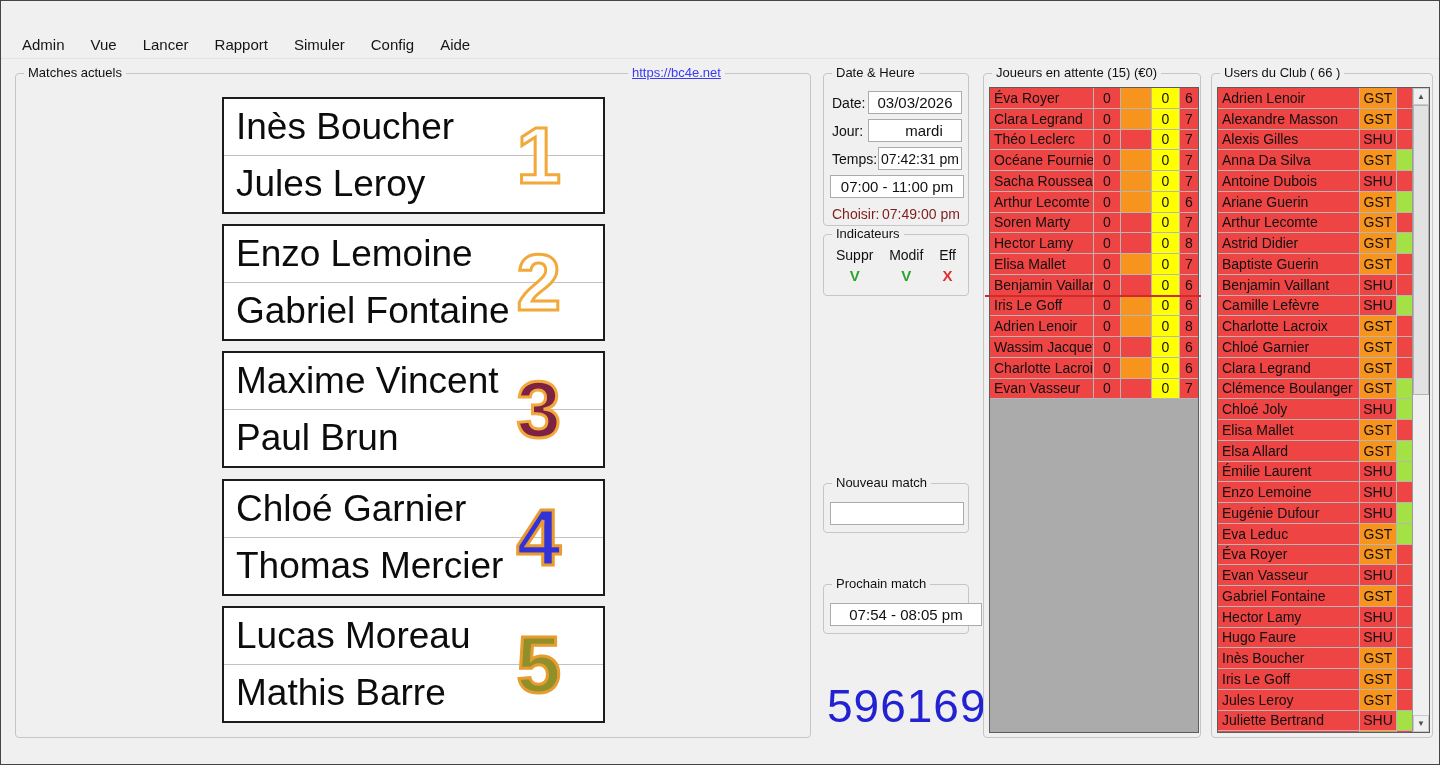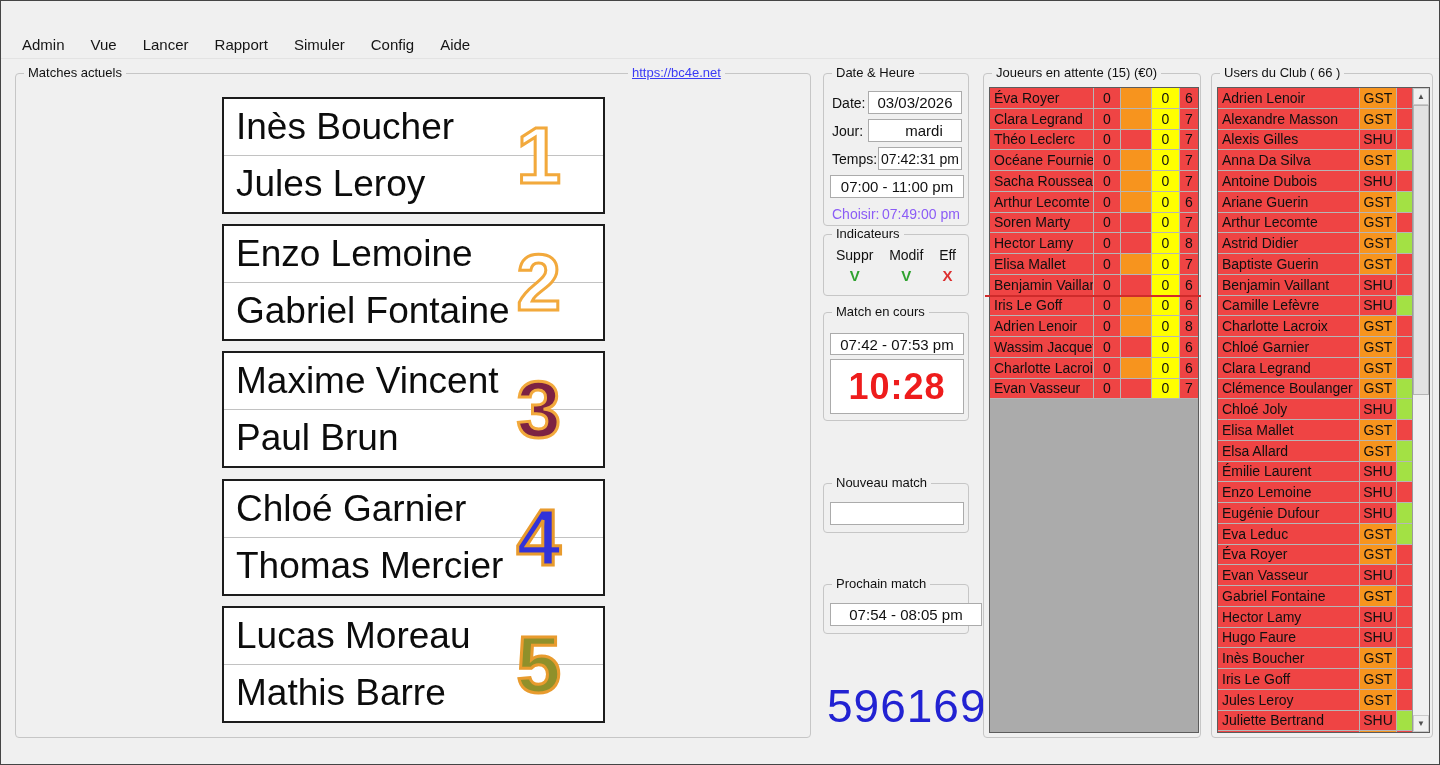--- a/index.html
+++ b/index.html
@@ -35,21 +35,21 @@
   .match-player { flex:1 1 0; display:flex; align-items:center; padding-left:12px;
     font-size:37px; color:#0c0c0c; white-space:nowrap; overflow:visible; }
   .match-player-top { border-bottom:1px solid #c2c2c2; }
   .match-number { position:absolute; right:42px; top:50%; transform:translateY(-50%);
     font-size:80px; line-height:1; font-weight:bold; z-index:2; }
   
   .fld { position:absolute; background:#fff; border:1px solid #ababab;
     display:flex; align-items:center; justify-content:center;
     font-size:15px; color:#101010; white-space:nowrap; }
   .lbl { position:absolute; font-size:14px; color:#101010; white-space:nowrap; }
-  .blue-text { color:#8b5cf6; }
+  .blue-text { color:#7f1d1d; }
   .ind-row { position:absolute; left:0; top:12px; width:100%; display:flex;
     justify-content:space-between; padding:0 12px; }
   .ind-col { display:flex; flex-direction:column; align-items:center; }
   .ind-label { font-size:14px; color:#101010; }
   .ind-mark { font-size:15px; font-weight:bold; margin-top:4px; }
   .timer-box { position:absolute; left:6px; top:46px; width:134px; height:55px;
     background:#fff; border:1px solid #ababab; display:flex; align-items:center; justify-content:center; }
   .timer-text { font-size:36px; font-weight:bold; color:#ee1c1c; letter-spacing:1px; }
   .code-number { position:absolute; left:826px; top:678px; font-size:46px;
     color:#2222d2; letter-spacing:1px; }
@@ -146,27 +146,20 @@
           <div class="ind-label">Modif</div>
           <div class="ind-mark" style="color: rgb(47, 163, 47);">V</div>
         </div>
         <div class="ind-col">
           <div class="ind-label">Eff</div>
           <div class="ind-mark" style="color: rgb(221, 48, 48);">X</div>
         </div>
       </div>
   </div>
 
-  <div class="gb" style="left:822px; top:311px; width:146px; height:109px;">
-    <span class="gb-label">Match en cours</span>
-    <div class="fld" style="left:6px; top:20px; width:134px; height:22px;">07:42 - 07:53 pm</div>
-    <div class="timer-box">
-      <span class="timer-text">10:28</span>
-    </div>
-  </div>
 
   <div class="gb" style="left:822px; top:482px; width:146px; height:50px;">
     <span class="gb-label">Nouveau match</span>
     <div class="fld" style="left:6px; top:18px; width:134px; height:23px;"></div>
   </div>
 
   <div class="gb" style="left:822px; top:583px; width:146px; height:50px;">
     <span class="gb-label">Prochain match</span>
     <div class="fld" style="left:6px; top:18px; width:152px; height:23px;">07:54 - 08:05 pm</div>
   </div>

